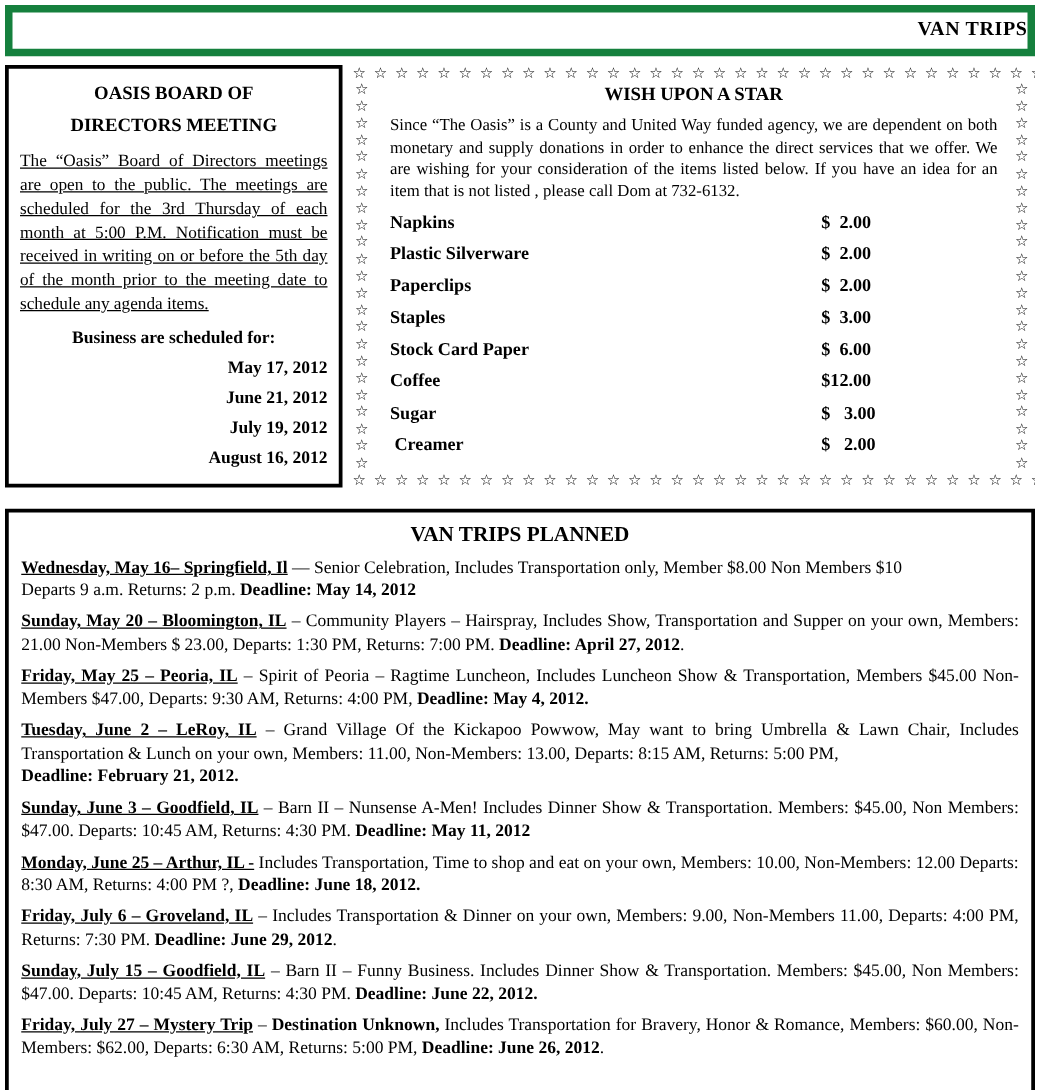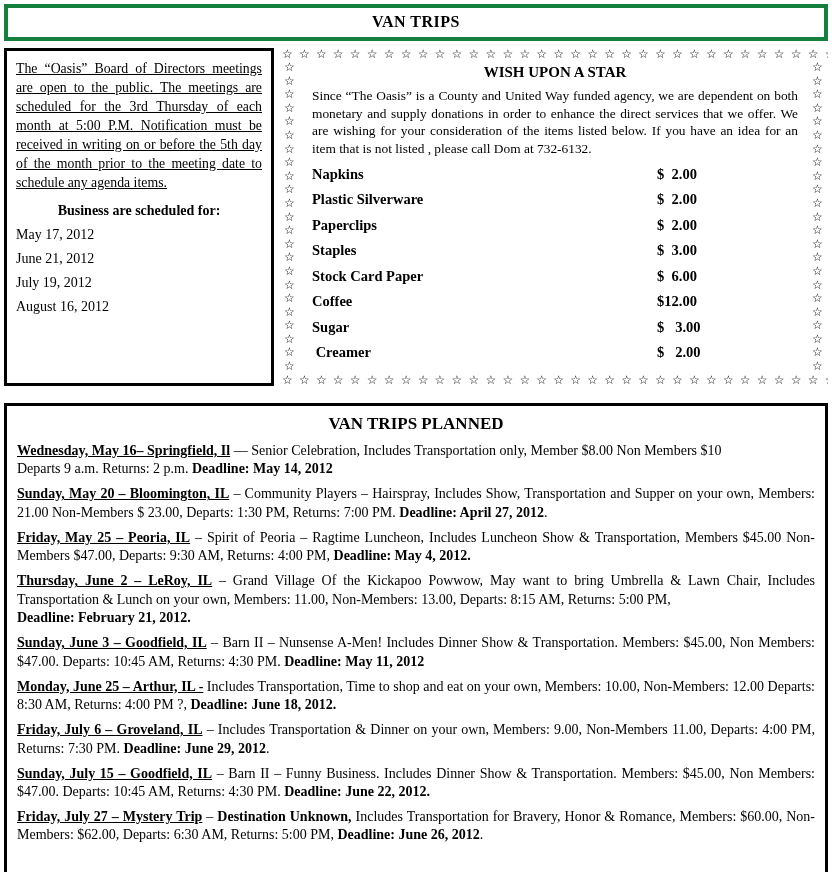--- a/index.html
+++ b/index.html
@@ -7,40 +7,40 @@
     width: 832px; height: 872px;
     background: #ffffff;
     font-family: "Liberation Serif", serif;
     color: #000;
     overflow: hidden;
   }
   .page { width: 832px; height: 872px; padding: 4px 4px; }
 
   
   .header-box {
-    border: 4px solid #15803d;
-    text-align: center;
+    border: 6px solid #15803d;
+    text-align: right;
     padding: 5px 0 6px;
     margin-bottom: 7px;
   }
   .header-box h1 { font-size: 16px; font-weight: bold; letter-spacing: .5px; }
 
   
   .top-section { display: flex; gap: 8px; height: 338px; margin-bottom: 17px; }
 
   .board-box {
     width: 270px; flex: 0 0 270px;
     border: 3px solid #000;
     padding: 8px 9px 8px 9px;
   }
   .board-title { text-align: center; font-weight: bold; font-size: 15px; line-height: 1.1; margin: 4px 0 10px; }
   .board-title .t-line { display: block; margin-bottom: 9px; }
   .board-body { font-size: 13.8px; text-align: justify; line-height: 1.38; text-decoration: underline; }
   .sched-heading { text-align: center; font-weight: bold; font-size: 14px; margin-top: 11px; }
-  .sched-dates { text-align: left; font-weight: normal; font-size: 14px; margin-top: 8px; }
+  .sched-dates { text-align: right; font-weight: bold; font-size: 14px; margin-top: 8px; }
   .sched-dates .date-line { display: block; margin-bottom: 8px; }
 
   
   .star-box { position: relative; flex: 1; padding: 14px 16px 14px 16px; overflow: hidden; }
   .star-row {
     position: absolute; left: 0; right: 0;
     font-size: 12px; line-height: 12px; letter-spacing: 1.6px;
     white-space: nowrap; overflow: hidden; text-align: left;
   }
   .star-row.top { top: 0; }
@@ -76,20 +76,24 @@
 
 <div class="page">
 
   <div class="header-box">
     <h1>VAN TRIPS</h1>
   </div>
 
   <div class="top-section">
 
     <div class="board-box">
+      <div class="board-title">
+        <span class="t-line">OASIS BOARD OF</span>
+        <span class="t-line">DIRECTORS MEETING</span>
+      </div>
       <p class="board-body">The “Oasis” Board of Directors meetings are open to the public.  The meetings are scheduled for the 3rd Thursday of each month at 5:00 P.M.  Notification must be received in writing on or before the 5th day of the month prior to the meeting date to  schedule any agenda items.</p>
       <div class="sched-heading">Business are scheduled for:</div>
       <div class="sched-dates">
           <span class="date-line">May 17, 2012</span>
           <span class="date-line">June 21, 2012</span>
           <span class="date-line">July 19, 2012</span>
           <span class="date-line">August 16, 2012</span>
         </div>
     </div>
 
@@ -185,21 +189,21 @@
     </div>
 
   </div>
 
   <div class="trips-box">
     <div class="trips-title">VAN TRIPS PLANNED</div>
     <div id="trips-list">
         <p class="trip"><span class="title">Wednesday, May 16– Springfield, Il</span><span class="normal"> — Senior Celebration, Includes Transportation only, Member $8.00 Non Members $10</span><br><span class="normal">Departs 9 a.m. Returns: 2 p.m.  </span><span class="bold">Deadline: May 14, 2012</span></p>
         <p class="trip"><span class="title">Sunday, May 20 – Bloomington, IL</span><span class="normal"> – Community Players – Hairspray, Includes Show, Transportation and Supper on your own, Members: 21.00 Non-Members $ 23.00, Departs: 1:30 PM, Returns: 7:00 PM. </span><span class="bold">Deadline: April 27, 2012</span><span class="normal">.</span></p>
         <p class="trip"><span class="title">Friday, May 25 – Peoria, IL</span><span class="normal"> – Spirit of Peoria – Ragtime Luncheon, Includes Luncheon Show &amp; Transportation, Members $45.00 Non-Members $47.00, Departs: 9:30 AM, Returns: 4:00 PM, </span><span class="bold">Deadline: May 4, 2012.</span></p>
-        <p class="trip"><span class="title">Thursday, June 2 – LeRoy, IL</span><span class="normal"> – Grand Village Of the Kickapoo Powwow, May want to bring Umbrella &amp; Lawn Chair, Includes Transportation &amp; Lunch on your own, Members: 11.00, Non-Members: 13.00, Departs: 8:15 AM, Returns: 5:00 PM,</span><br><span class="bold">Deadline: February 21, 2012.</span></p>
+        <p class="trip"><span class="title">Tuesday, June 2 – LeRoy, IL</span><span class="normal"> – Grand Village Of the Kickapoo Powwow, May want to bring Umbrella &amp; Lawn Chair, Includes Transportation &amp; Lunch on your own, Members: 11.00, Non-Members: 13.00, Departs: 8:15 AM, Returns: 5:00 PM,</span><br><span class="bold">Deadline: February 21, 2012.</span></p>
         <p class="trip"><span class="title">Sunday,  June 3 – Goodfield, IL</span><span class="normal"> – Barn II – Nunsense A-Men! Includes Dinner Show &amp; Transportation. Members:  $45.00, Non Members: $47.00. Departs: 10:45 AM, Returns: 4:30 PM.  </span><span class="bold">Deadline: May 11, 2012</span></p>
         <p class="trip"><span class="title">Monday, June 25 – Arthur, IL -</span><span class="normal"> Includes Transportation, Time to shop and eat on your own, Members: 10.00, Non-Members: 12.00 Departs: 8:30 AM, Returns: 4:00 PM ?, </span><span class="bold">Deadline: June 18, 2012.</span></p>
         <p class="trip"><span class="title">Friday, July 6 – Groveland, IL</span><span class="normal"> – Includes Transportation &amp; Dinner on your own, Members: 9.00, Non-Members 11.00, Departs: 4:00 PM, Returns: 7:30 PM. </span><span class="bold">Deadline: June 29, 2012</span><span class="normal">.</span></p>
         <p class="trip"><span class="title">Sunday,  July 15 – Goodfield, IL</span><span class="normal"> – Barn II – Funny Business. Includes Dinner Show &amp; Transportation. Members:  $45.00, Non Members: $47.00. Departs: 10:45 AM, Returns: 4:30 PM.  </span><span class="bold">Deadline: June 22, 2012.</span></p>
         <p class="trip"><span class="title">Friday, July 27 – Mystery Trip</span><span class="normal"> – </span><span class="bold">Destination Unknown,</span><span class="normal"> Includes Transportation for Bravery, Honor &amp; Romance, Members: $60.00, Non-Members: $62.00, Departs: 6:30 AM, Returns: 5:00 PM, </span><span class="bold">Deadline: June 26, 2012</span><span class="normal">.</span></p>
       </div>
   </div>
 
 </div>
 

